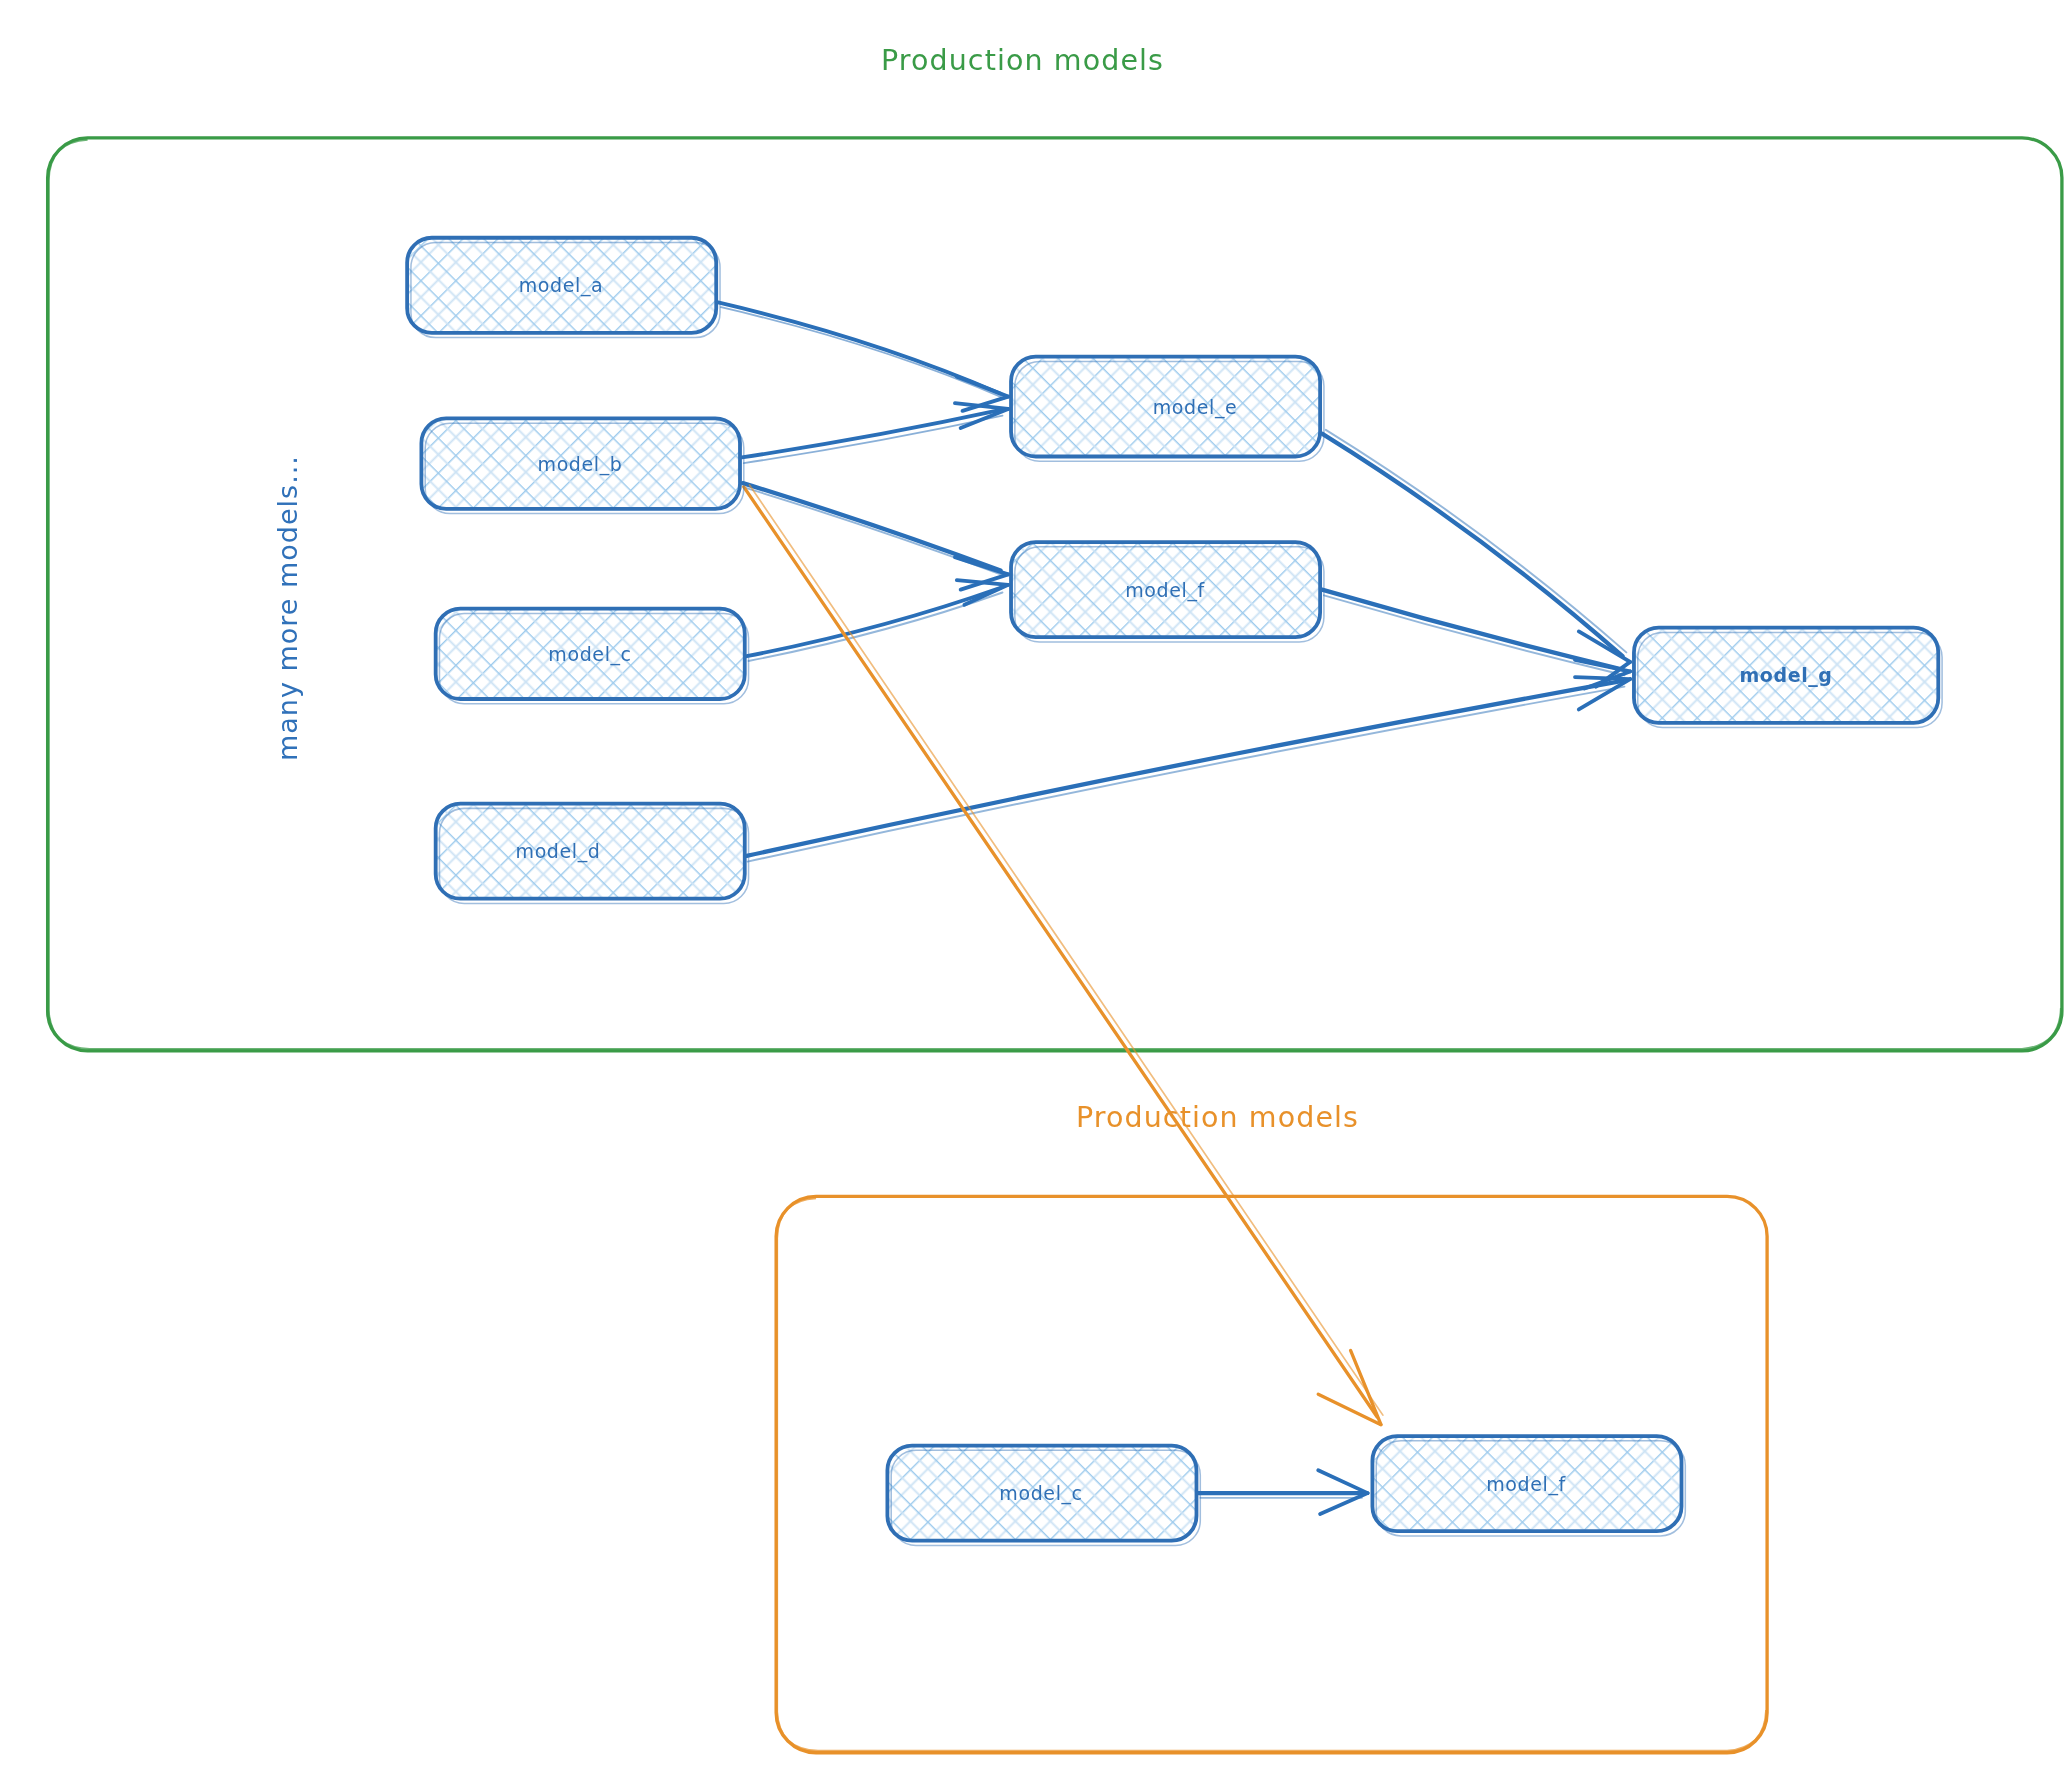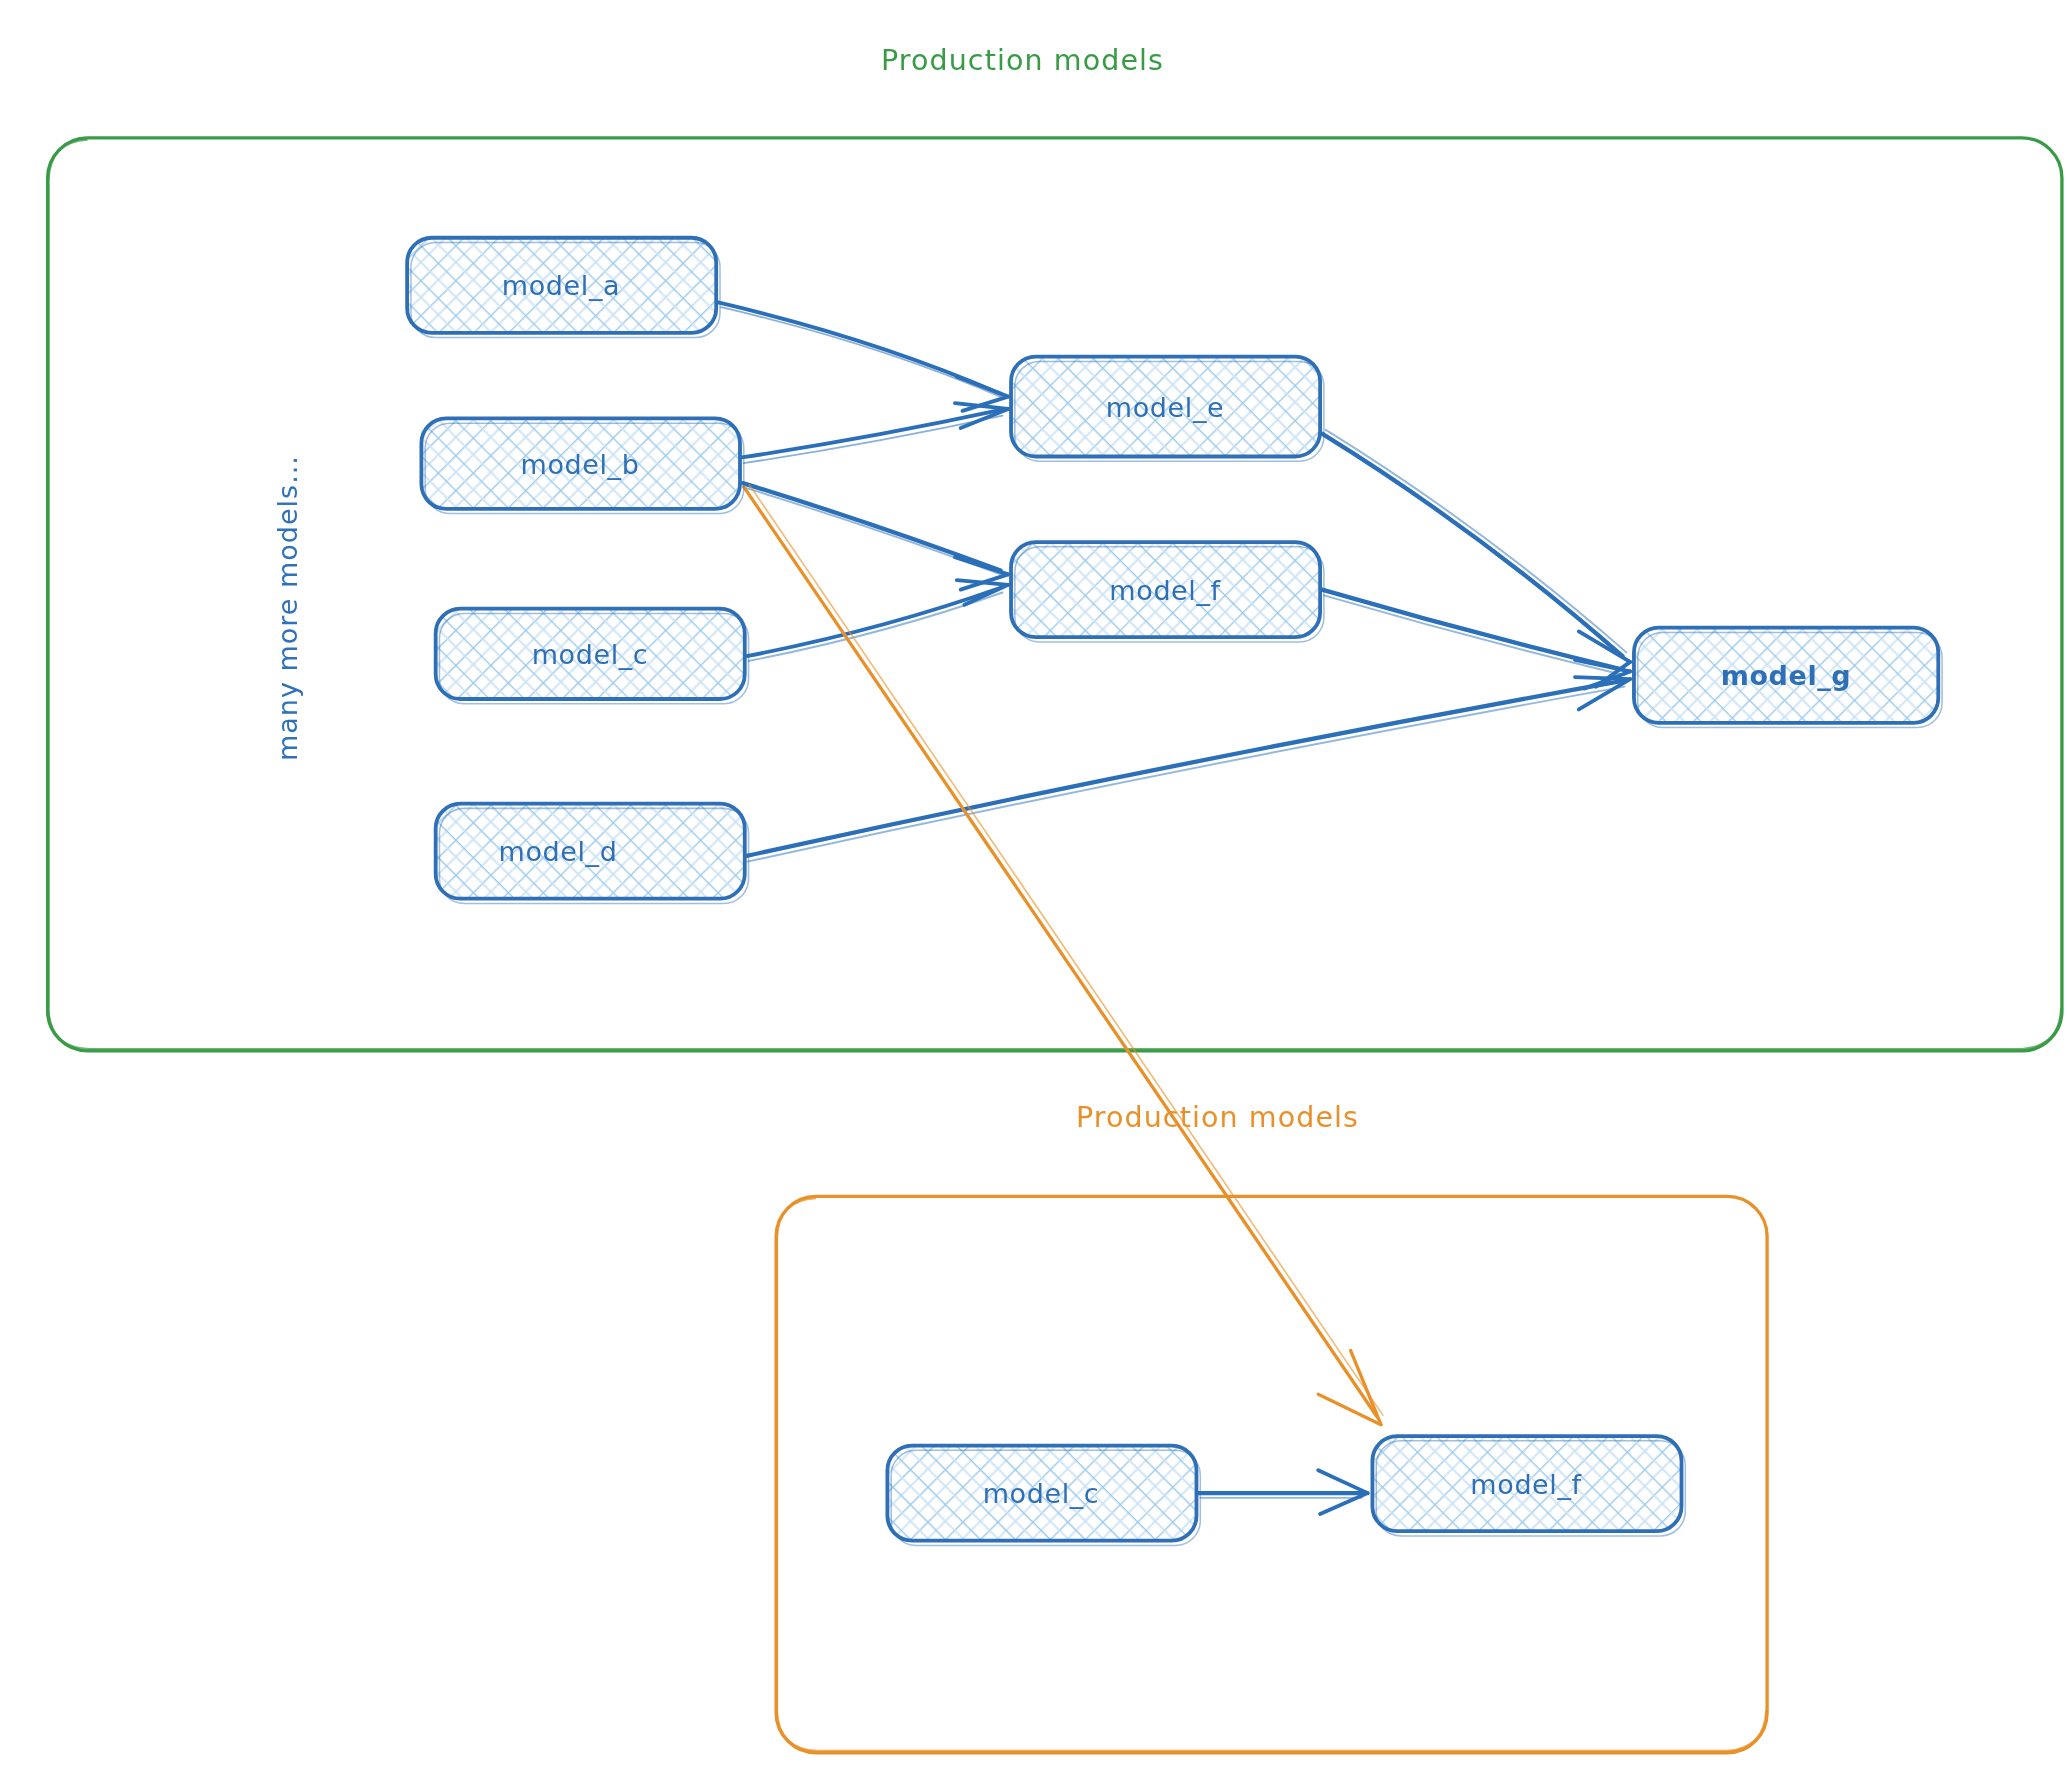--- a/index.html
+++ b/index.html
@@ -29,21 +29,21 @@
     position: absolute;
     font-family: "DejaVu Sans", sans-serif;
     font-size: 28.5px;
     font-weight: 500;
     letter-spacing: 1.1px;
     white-space: nowrap;
   }
   .node-label {
     position: absolute;
     font-family: "DejaVu Sans", sans-serif;
-    font-size: 27px;
+    font-size: 19px;
     color: #2f6fb5;
     letter-spacing: 0.6px;
     white-space: nowrap;
     transform: translate(-50%, -50%);
     pointer-events: none;
   }
   .side-note {
     position: absolute;
     font-family: "DejaVu Sans", sans-serif;
     font-size: 27px;
@@ -184,20 +184,20 @@
   <div class="group-label" style="left: 845px; top: 44px; color: #3a9b47;">Production models</div>
 
   <div class="group-label" style="left: 1040px; top: 1101px; color: #e8912a;">Production models</div>
 
   <div class="side-note" style="left: 236px; top: 761px;">many more models...</div>
 
   <div class="node-label" style="left: 525px; top: 285px;">model_a</div>
   <div class="node-label" style="left: 544px; top: 464px; text-align: right;">model_b</div>
   <div class="node-label" style="left: 554px; top: 654px;">model_c</div>
   <div class="node-label" style="left: 522px; top: 851px;">model_d</div>
-  <div class="node-label" style="left: 1129px; top: 407px; text-align: right;">model_e</div>
+  <div class="node-label" style="left: 1159px; top: 407px; text-align: right;">model_e</div>
   <div class="node-label" style="left: 1129px; top: 590px;">model_f</div>
   <div class="node-label" style="left: 1750px; top: 675px; font-weight: bold;">model_g</div>
   <div class="node-label" style="left: 1005px; top: 1493px;">model_c</div>
   <div class="node-label" style="left: 1490px; top: 1484px;">model_f</div>
 
 </div>
 
 
 </body></html>

